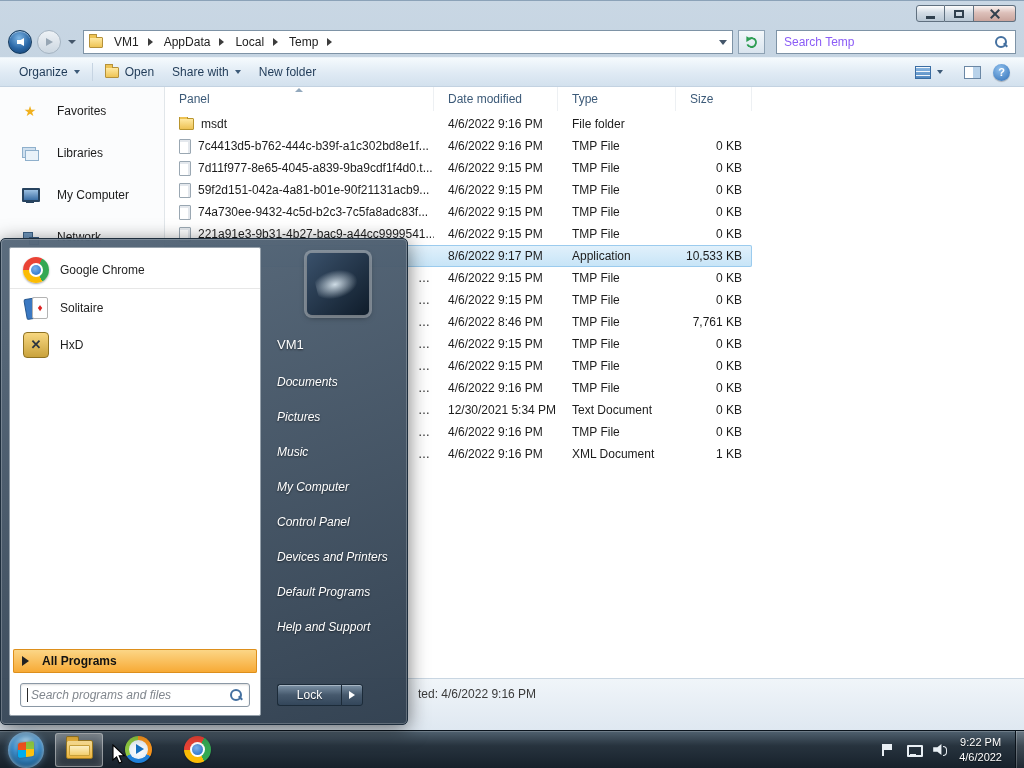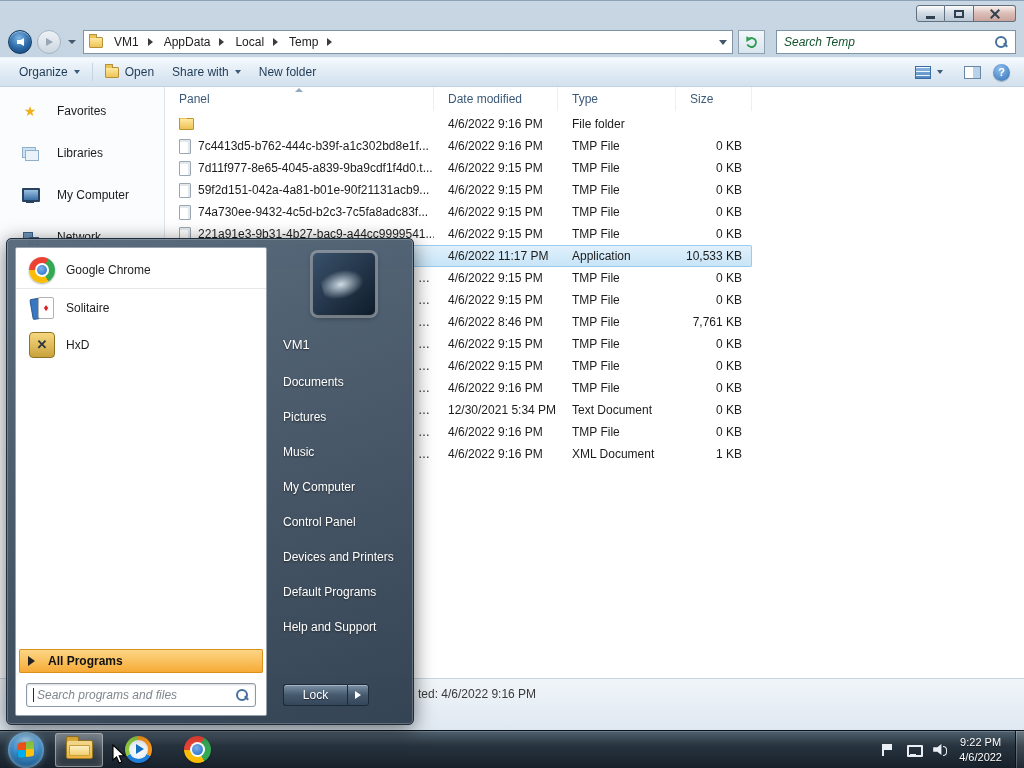--- a/index.html
+++ b/index.html
@@ -36,21 +36,21 @@
   .addr-folder{width:14px;height:11px;background:linear-gradient(#ffe9a2,#eec455);border:1px solid #b5913a;border-radius:1px;position:relative;margin-right:4px;flex:0 0 auto;}
   .addr-folder::before{content:"";position:absolute;left:-1px;top:-4px;width:6px;height:3px;background:#eec455;border:1px solid #b5913a;border-bottom:none;border-radius:1px 1px 0 0;}
   .crumbs{display:flex;align-items:center;height:100%;}
   .crumb{padding:0 4px 0 7px;height:100%;display:flex;align-items:center;color:#222;}
   .crumb::after{content:"";margin-left:9px;width:0;height:0;border-top:4px solid transparent;border-bottom:4px solid transparent;border-left:5px solid #3c3c3c;}
   .addr-caret{margin-left:auto;width:0;height:0;border-left:4px solid transparent;border-right:4px solid transparent;border-top:5px solid #44566a;}
   .refresh-btn{width:27px;height:24px;background:linear-gradient(#f4f8fb,#d9e4ee);border:1px solid #8ea2b4;display:grid;place-items:center;flex:0 0 auto;}
   .refresh-glyph{width:11px;height:11px;border:2px solid #2f9e54;border-left-color:transparent;border-radius:50%;position:relative;transform:rotate(20deg);}
   .refresh-glyph::after{content:"";position:absolute;left:-4px;top:-2px;border-top:3px solid transparent;border-bottom:3px solid transparent;border-right:5px solid #2f9e54;transform:rotate(40deg);}
   .searchbox{flex:1;height:24px;background:#fff;border:1px solid #7e93a6;display:flex;align-items:center;padding:0 7px;margin-left:6px;}
-  .search-ph{color:#14532d;font-style:italic;}
+  .search-ph{color:#8b5cf6;}
   .mag{margin-left:auto;width:14px;height:14px;position:relative;flex:0 0 auto;}
   .mag::before{content:"";position:absolute;left:1px;top:1px;width:8px;height:8px;border:2px solid #4470a0;border-radius:50%;}
   .mag::after{content:"";position:absolute;left:9px;top:9px;width:5px;height:2px;background:#4470a0;transform:rotate(45deg);}
 
   
   .cmdbar{height:30px;background:linear-gradient(#f5fafd,#dfeaf4 55%,#d3e1ee);border-top:1px solid #eaf2f9;border-bottom:1px solid #c3d2e1;display:flex;align-items:center;padding:0 10px;color:#1f3a57;}
   .tb-item{display:flex;align-items:center;gap:6px;padding:0 9px;height:24px;}
   .tb-caret{width:0;height:0;border-left:3px solid transparent;border-right:3px solid transparent;border-top:4px solid #3c5a78;}
   .tb-sep{width:1px;height:18px;background:#c6d4e2;margin:0 3px;}
   .mini-folder{width:14px;height:11px;background:linear-gradient(#ffe9a2,#eec455);border:1px solid #b5913a;border-radius:1px;position:relative;}
@@ -97,21 +97,21 @@
   .cell.size{width:76px;text-align:right;padding-right:10px;}
   .file-icon{width:12px;height:15px;background:#fff;border:1px solid #9aa7b2;border-radius:1px;position:relative;flex:0 0 auto;
     box-shadow:inset -2px 2px 0 rgba(205,214,222,.55);}
   .row[data-icon="folder"] .file-icon{width:15px;height:12px;background:linear-gradient(#ffe9a2,#edc253);border:1px solid #b9952e;box-shadow:none;}
   .row[data-icon="folder"] .file-icon::before{content:"";position:absolute;left:-1px;top:-4px;width:7px;height:3px;background:#edc253;border:1px solid #b9952e;border-bottom:none;border-radius:1px 1px 0 0;}
 
   .statusbar{position:absolute;left:0;bottom:0;width:1024px;height:52px;background:linear-gradient(#f0f5f9,#dfe8f1);
     border-top:1px solid #c9d6e2;padding:8px 0 0 418px;color:#3a3a3a;}
 
   
-  .startmenu{position:absolute;left:6px;top:238px;width:408px;height:487px;z-index:10;display:flex;padding:8px;
+  .startmenu{position:absolute;left:0;top:238px;width:408px;height:487px;z-index:10;display:flex;padding:8px;
     background:linear-gradient(160deg,rgba(86,104,122,.97),rgba(47,62,78,.97));
     border:1px solid #1e2e3d;border-radius:5px;
     box-shadow:0 4px 20px rgba(0,0,0,.55),inset 0 0 0 1px rgba(255,255,255,.22);}
   .sm-left{width:252px;background:#fff;border:1px solid #96a1ab;border-radius:2px;display:flex;flex-direction:column;padding:4px 0 8px;}
   .sm-prog{display:flex;align-items:center;gap:11px;height:37px;padding-left:13px;}
   .sm-programs div.sm-prog:first-of-type{border-bottom:1px solid #e7e7e7;}
   .pm-icon{width:26px;height:26px;position:relative;flex:0 0 auto;}
   [data-icon="chrome"] .pm-icon,.chrome-ball{border-radius:50%;
     background:conic-gradient(from 30deg,#34a853 0 120deg,#fbbc05 120deg 240deg,#ea4335 240deg 360deg);
     box-shadow:0 1px 2px rgba(0,0,0,.35);}
@@ -133,21 +133,21 @@
   .caret-line{width:1px;height:14px;background:#2a2a2a;margin-right:3px;flex:0 0 auto;}
   .sm-search-ph{color:#80868d;font-style:italic;white-space:nowrap;overflow:hidden;}
 
   .sm-right{flex:1;padding:4px 0 0 16px;position:relative;color:#fff;}
   .user-tile{width:62px;height:62px;margin:2px auto 0;border-radius:5px;overflow:hidden;position:relative;
     background:linear-gradient(135deg,#3a516b,#0f1c2a);
     box-shadow:0 0 0 3px rgba(255,255,255,.3),0 2px 6px rgba(0,0,0,.5);}
   .user-tile::after{content:"";position:absolute;left:9px;top:17px;width:42px;height:28px;
     background:radial-gradient(ellipse at 45% 50%,rgba(225,238,246,.9),rgba(225,238,246,0) 70%);transform:rotate(-14deg);}
   .sm-user{margin-top:22px;font-size:13px;text-shadow:0 1px 2px rgba(0,0,0,.6);}
-  .sm-places{margin-top:12px;}
+  .sm-places{margin-top:12px;font-style:italic;}
   .sm-place{height:35px;display:flex;align-items:center;text-shadow:0 1px 2px rgba(0,0,0,.55);}
   .sm-power{position:absolute;bottom:10px;left:16px;display:flex;}
   .lock-btn{min-width:64px;height:22px;display:flex;align-items:center;justify-content:center;color:#fff;
     background:linear-gradient(#7d92a6,#46596d 50%,#33465a);border:1px solid #1c2b39;border-right:none;border-radius:3px 0 0 3px;
     box-shadow:inset 0 1px 0 rgba(255,255,255,.35);text-shadow:0 1px 1px rgba(0,0,0,.5);}
   .lock-arrow{width:22px;height:22px;display:grid;place-items:center;
     background:linear-gradient(#7d92a6,#46596d 50%,#33465a);border:1px solid #1c2b39;border-radius:0 3px 3px 0;
     box-shadow:inset 0 1px 0 rgba(255,255,255,.35);}
   .la-glyph{width:0;height:0;border-top:4px solid transparent;border-bottom:4px solid transparent;border-left:6px solid #fff;}
 
@@ -298,20 +298,21 @@
           </div>
           <div class="col size">
             <span>Size</span>
           </div>
         </div>
         <div class="rows">
 
             <div class="row" data-icon="folder">
               <span class="cell name">
                 <span class="file-icon"></span>
+                <span class="fname">msdt</span>
               </span>
               <span class="cell date">4/6/2022 9:16 PM</span>
               <span class="cell type">File folder</span>
               <span class="cell size"></span>
             </div>
 
             <div class="row" data-icon="file">
               <span class="cell name">
                 <span class="file-icon"></span>
                 <span class="fname">7c4413d5-b762-444c-b39f-a1c302bd8e1f...</span>
@@ -359,21 +360,21 @@
               <span class="cell date">4/6/2022 9:15 PM</span>
               <span class="cell type">TMP File</span>
               <span class="cell size">0 KB</span>
             </div>
 
             <div class="row selected">
               <span class="cell name">
                 <span class="file-icon"></span>
                 <span class="fname"></span>
               </span>
-              <span class="cell date">4/6/2022 11:17 PM</span>
+              <span class="cell date">8/6/2022 9:17 PM</span>
               <span class="cell type">Application</span>
               <span class="cell size">10,533 KB</span>
             </div>
 
             <div class="row frag">
               <span class="cell name">
                 <span class="file-icon"></span>
                 <span class="fname">…</span>
               </span>
               <span class="cell date">4/6/2022 9:15 PM</span>

